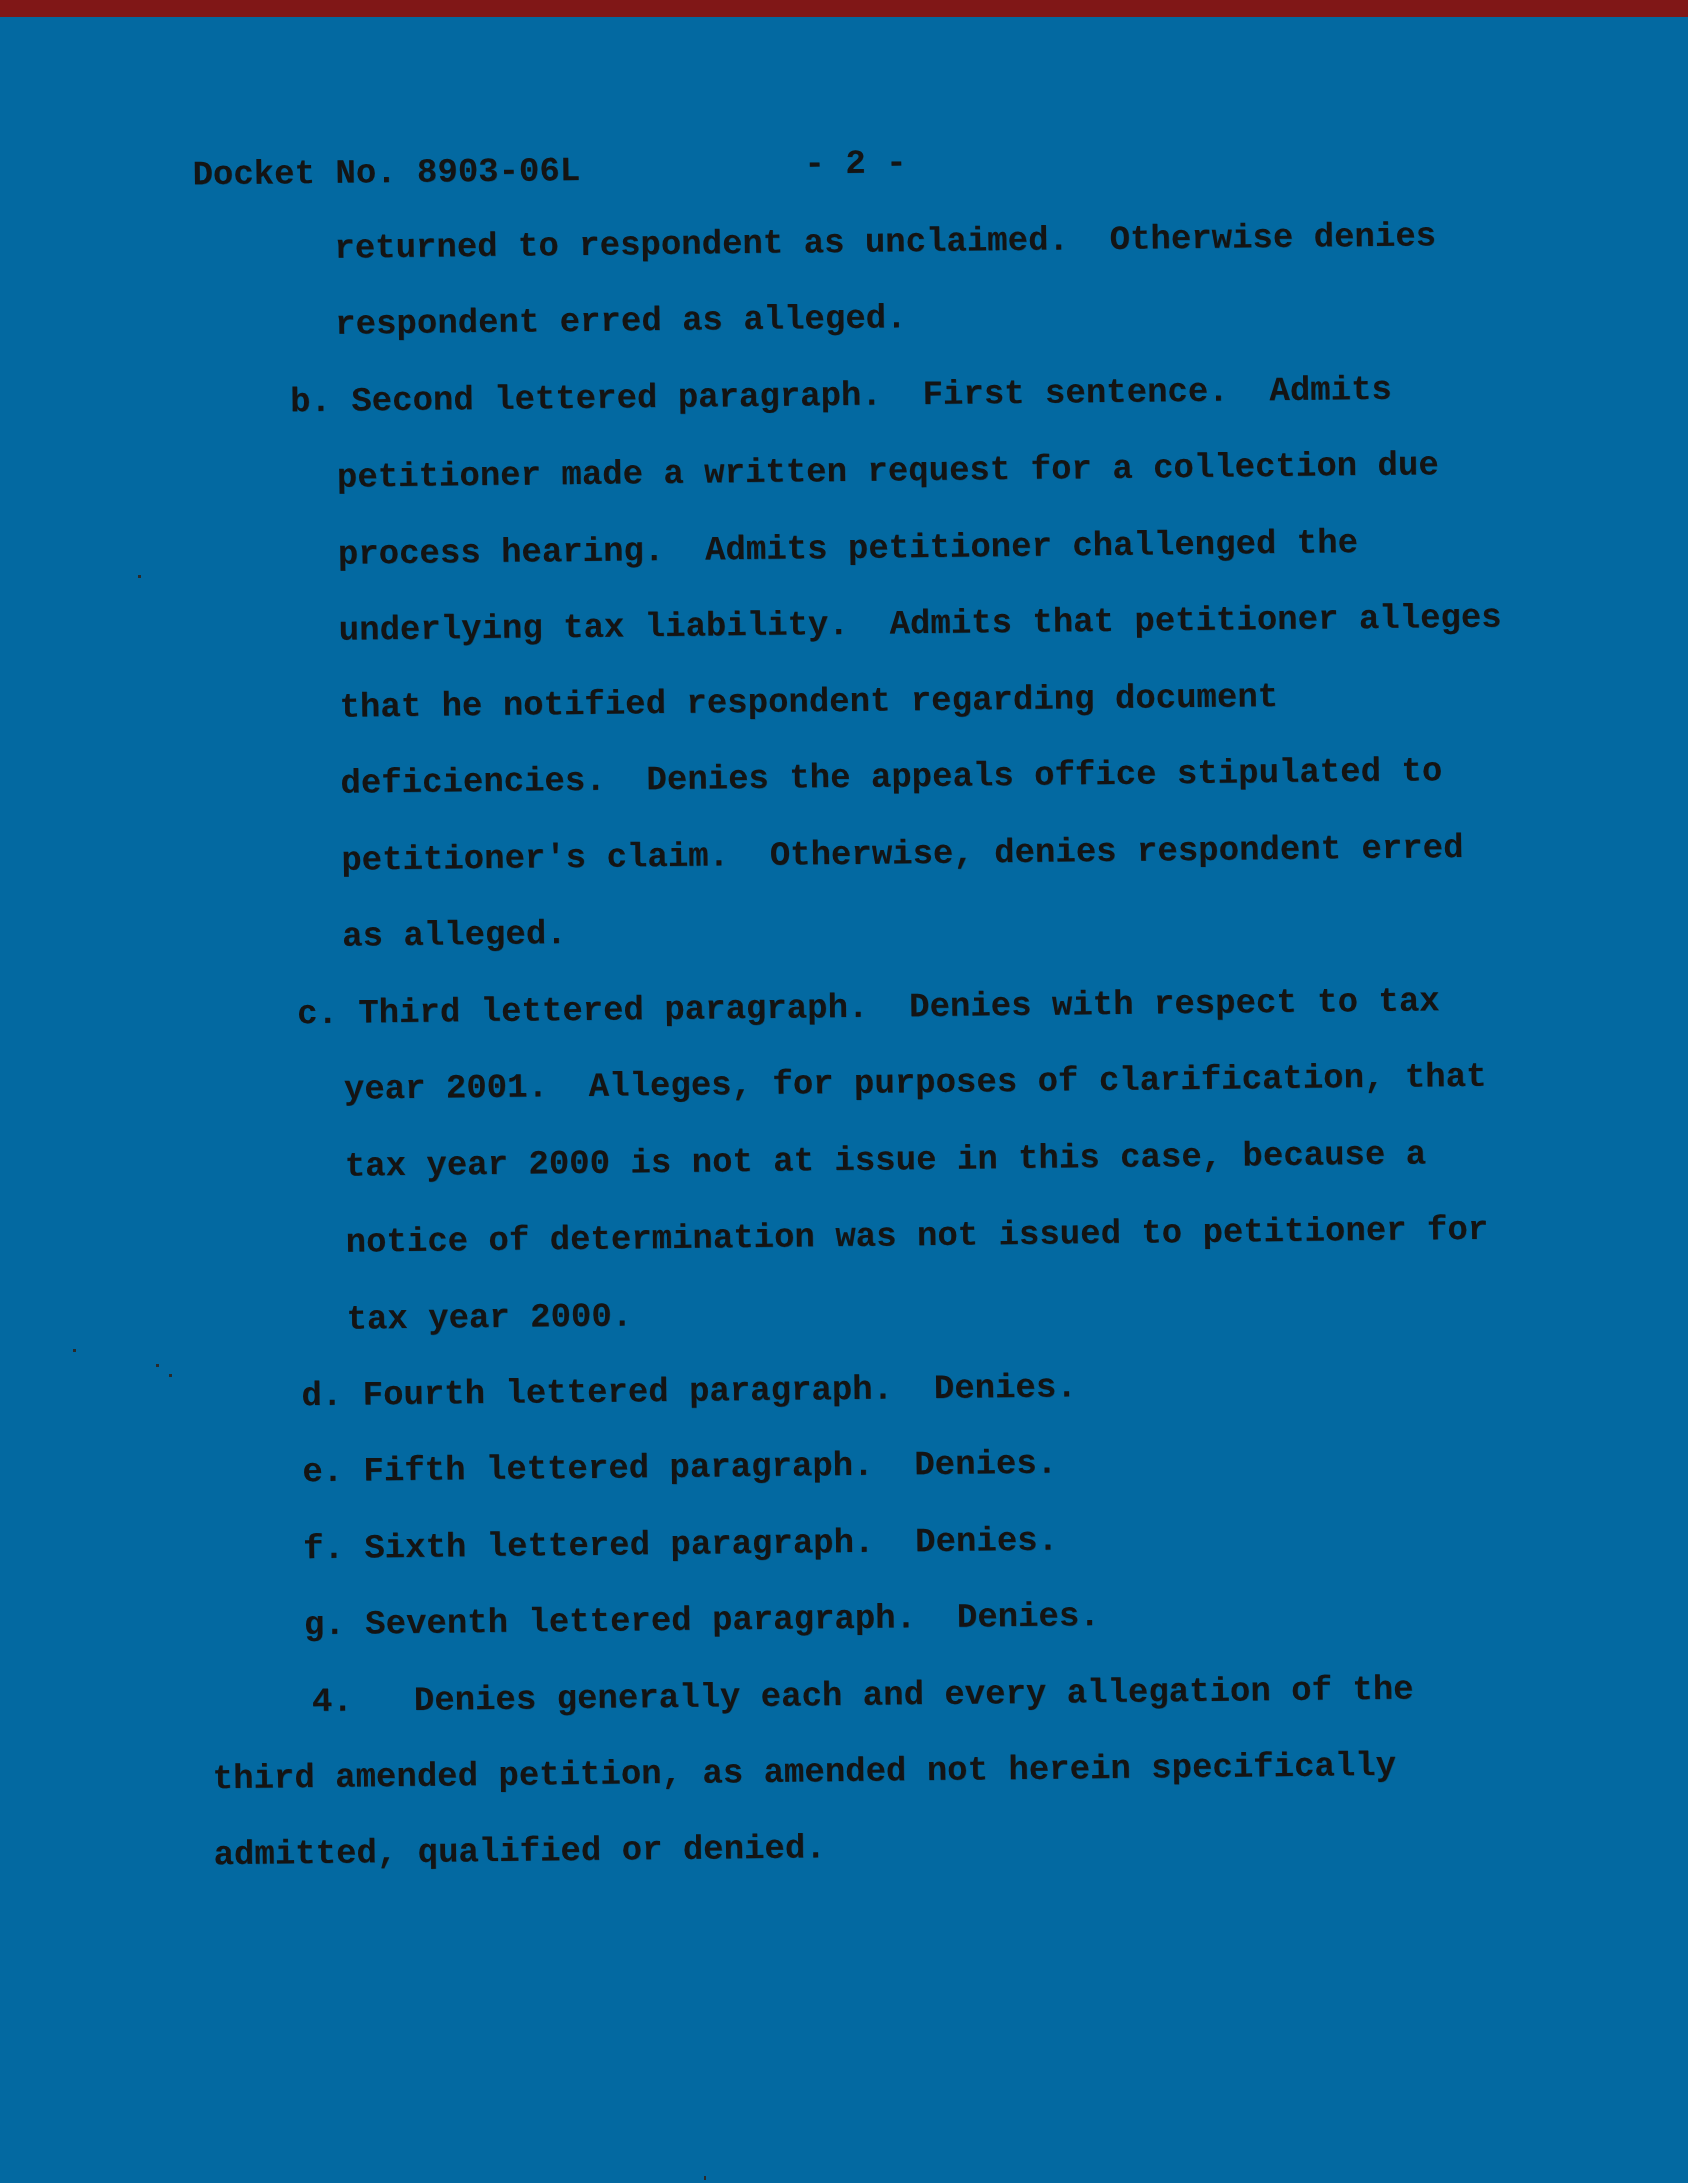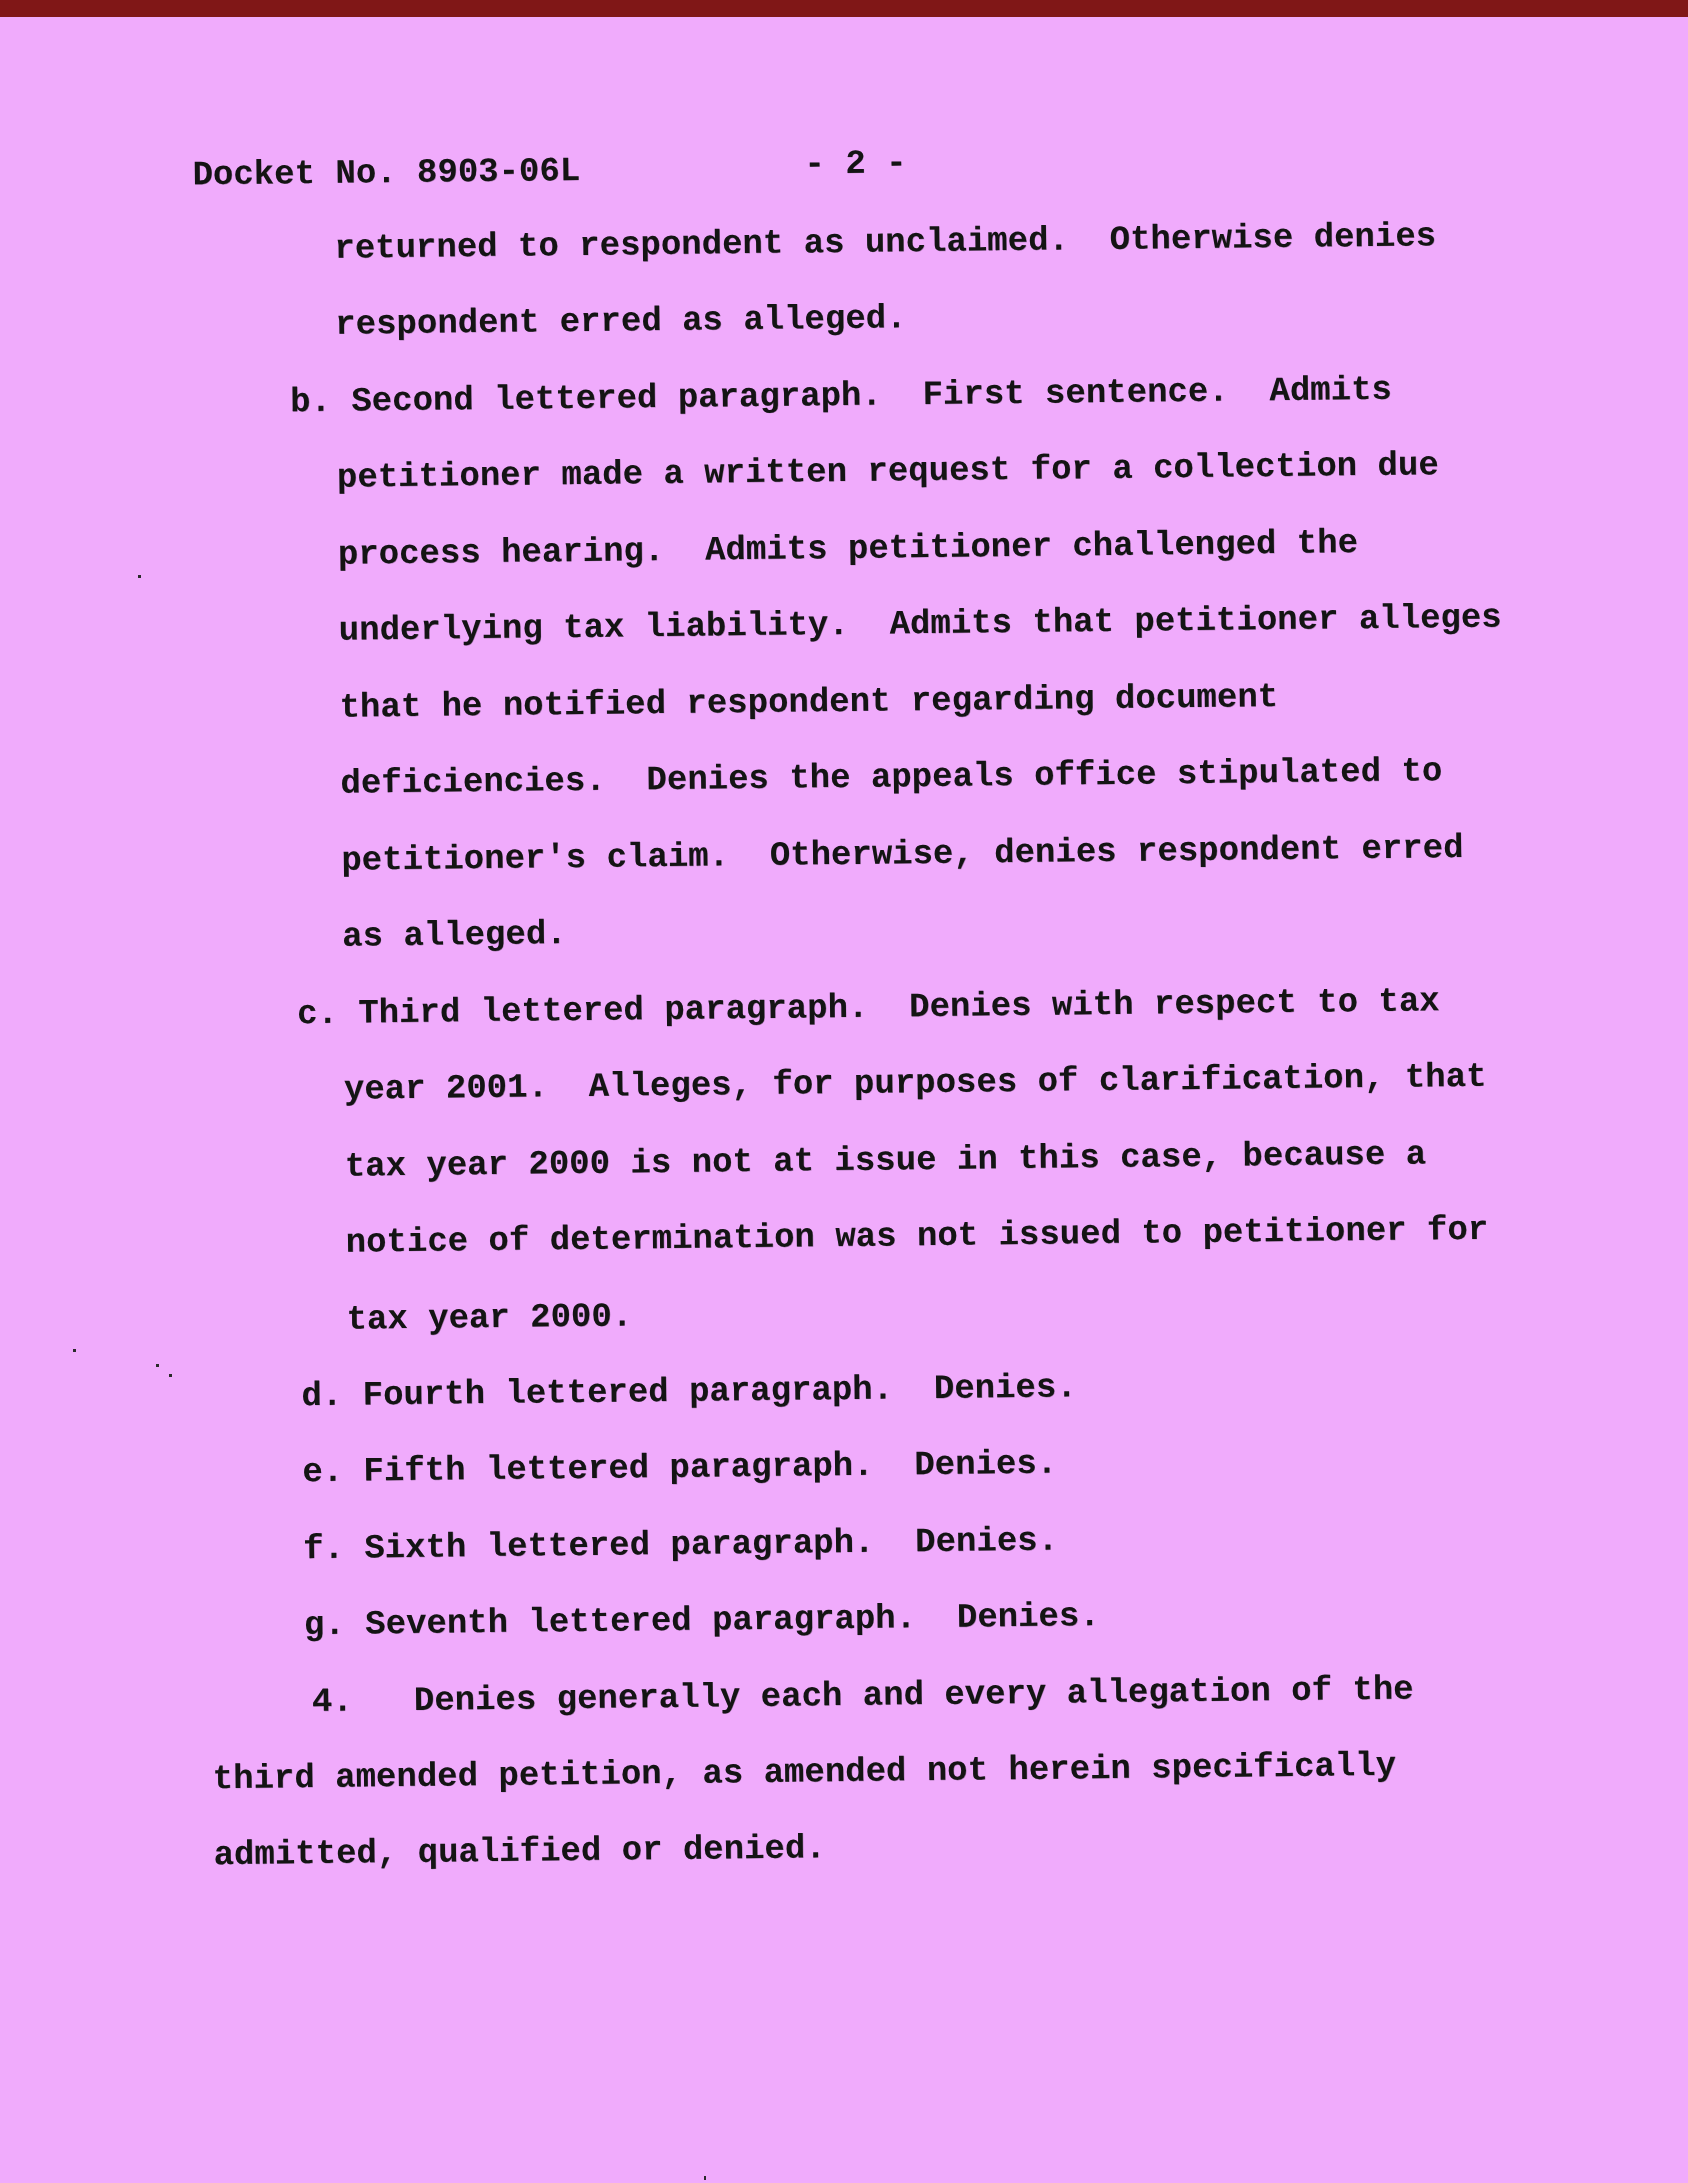--- a/index.html
+++ b/index.html
@@ -4,21 +4,21 @@
 <style>
   html, body {
     margin: 0;
     padding: 0;
     background: #ffffff;
   }
   .page {
     position: relative;
     width: 1688px;
     height: 2183px;
-    background: #f0abfc;
+    background: #0369a1;
     overflow: hidden;
     font-family: "Liberation Mono", "DejaVu Sans Mono", monospace;
   }
   
   .top-bar {
     position: absolute;
     top: 0; left: 0;
     width: 1688px;
     height: 16.5px;
     background: #801717;

